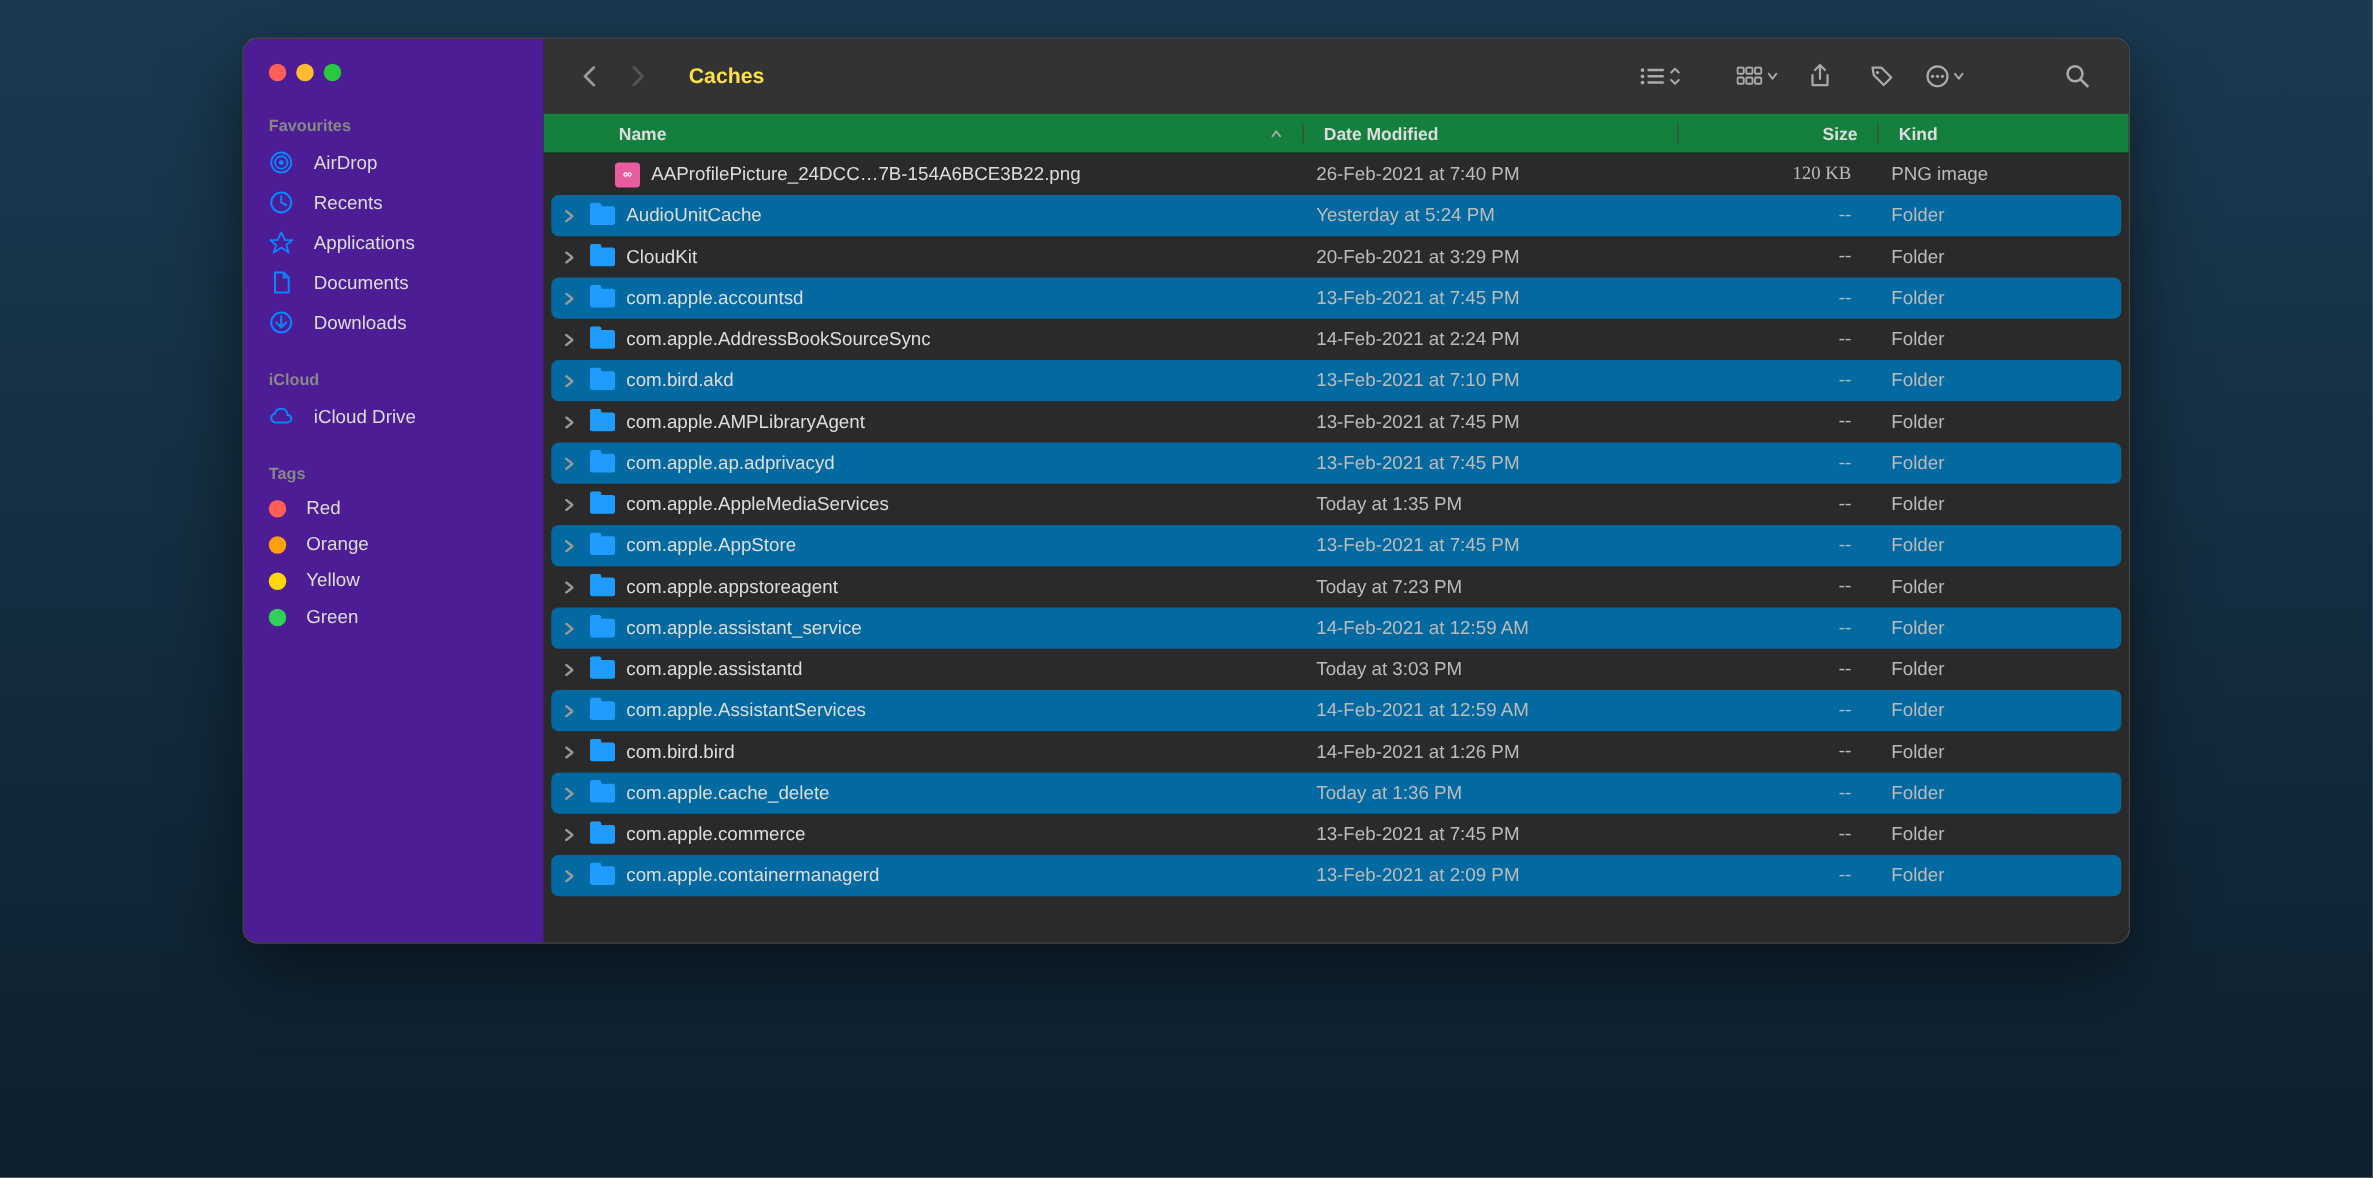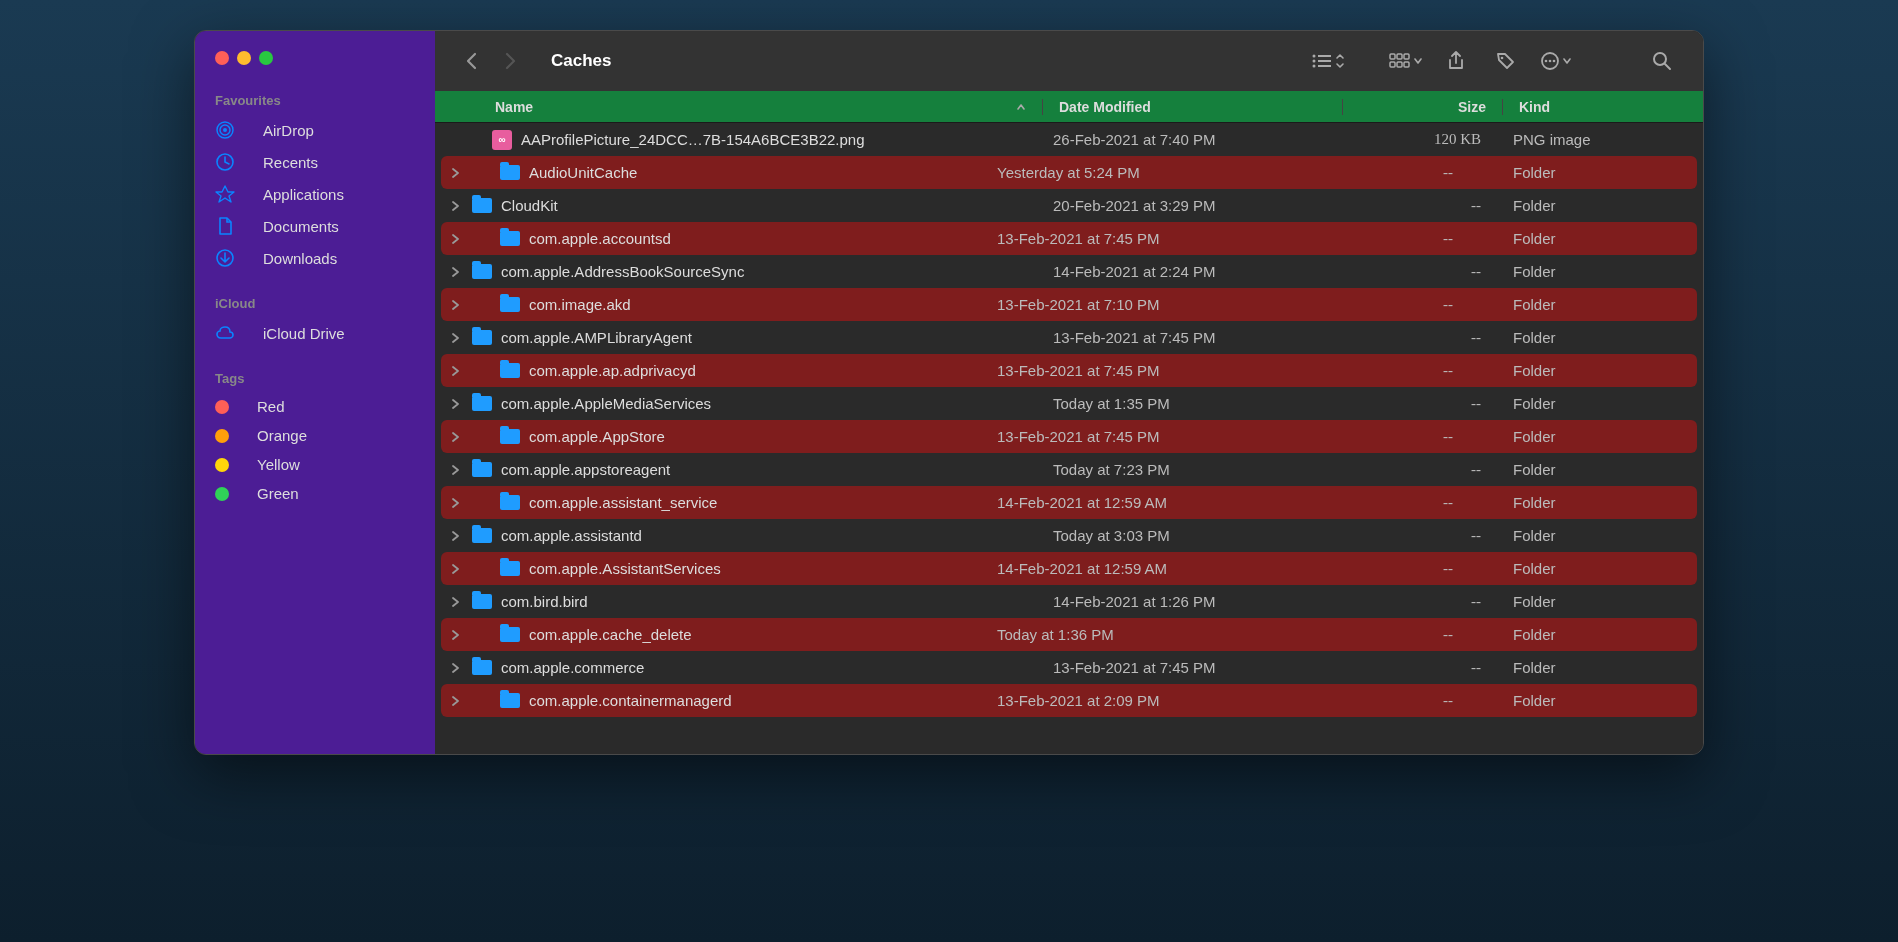--- a/index.html
+++ b/index.html
@@ -45,21 +45,21 @@
     .light.green { background: #28c840; }
     .section-header {
       color: #888;
       font-size: 13px;
       font-weight: 600;
       padding: 8px 20px 6px 20px;
     }
     .sidebar-item {
       display: flex;
       align-items: center;
-      gap: 28px;
+      gap: 16px;
       padding: 6px 20px;
       color: #ddd;
       font-size: 15px;
       cursor: pointer;
     }
     .sidebar-icon {
       width: 20px;
       height: 20px;
       display: flex;
       align-items: center;
@@ -93,21 +93,21 @@
       height: 32px;
       display: flex;
       align-items: center;
       justify-content: center;
       color: #999;
       cursor: pointer;
       border-radius: 6px;
     }
     .nav-btn.disabled { color: #555; cursor: default; }
     .window-title {
-      color: #ffffff;
+      color: #fde047;
       font-size: 17px;
       font-weight: 700;
       margin-left: 16px;
     }
     .toolbar-spacer { flex: 1; }
     .toolbar-btn {
       width: 42px;
       height: 32px;
       display: flex;
       align-items: center;
@@ -141,21 +141,21 @@
     .file-row {
       display: flex;
       align-items: center;
       height: 33px;
       color: #ddd;
       font-size: 15px;
       padding-left: 10px;
       border-radius: 6px;
       margin: 0 6px;
     }
-    .file-row.alt { background: #7f1d1d; gap: 28px; }
+    .file-row.alt { background: #0369a1; }
     .disclosure {
       width: 20px;
       text-align: center;
       color: #999;
       font-size: 14px;
       cursor: pointer;
       flex-shrink: 0;
     }
     .file-icon {
       width: 22px;
@@ -460,21 +460,21 @@
         <div class="file-row alt">
           <div class="disclosure">
             <svg width="8" height="10" viewBox="0 0 8 10">
               <path d="M2 1 L7 5 L2 9" stroke="currentColor" stroke-width="1.8" fill="none" stroke-linecap="round" stroke-linejoin="round"></path>
             </svg>
           </div>
           <div class="cell-name no-pad">
             <div class="file-icon">
               <div class="folder-shape"></div>
             </div>
-            <span>com.image.akd</span>
+            <span>com.bird.akd</span>
           </div>
           <div class="cell-date">13-Feb-2021 at 7:10 PM</div>
           <div class="cell-size">--</div>
           <div class="cell-kind">Folder</div>
         </div>
         <div class="file-row">
           <div class="disclosure">
             <svg width="8" height="10" viewBox="0 0 8 10">
               <path d="M2 1 L7 5 L2 9" stroke="currentColor" stroke-width="1.8" fill="none" stroke-linecap="round" stroke-linejoin="round"></path>
             </svg>

